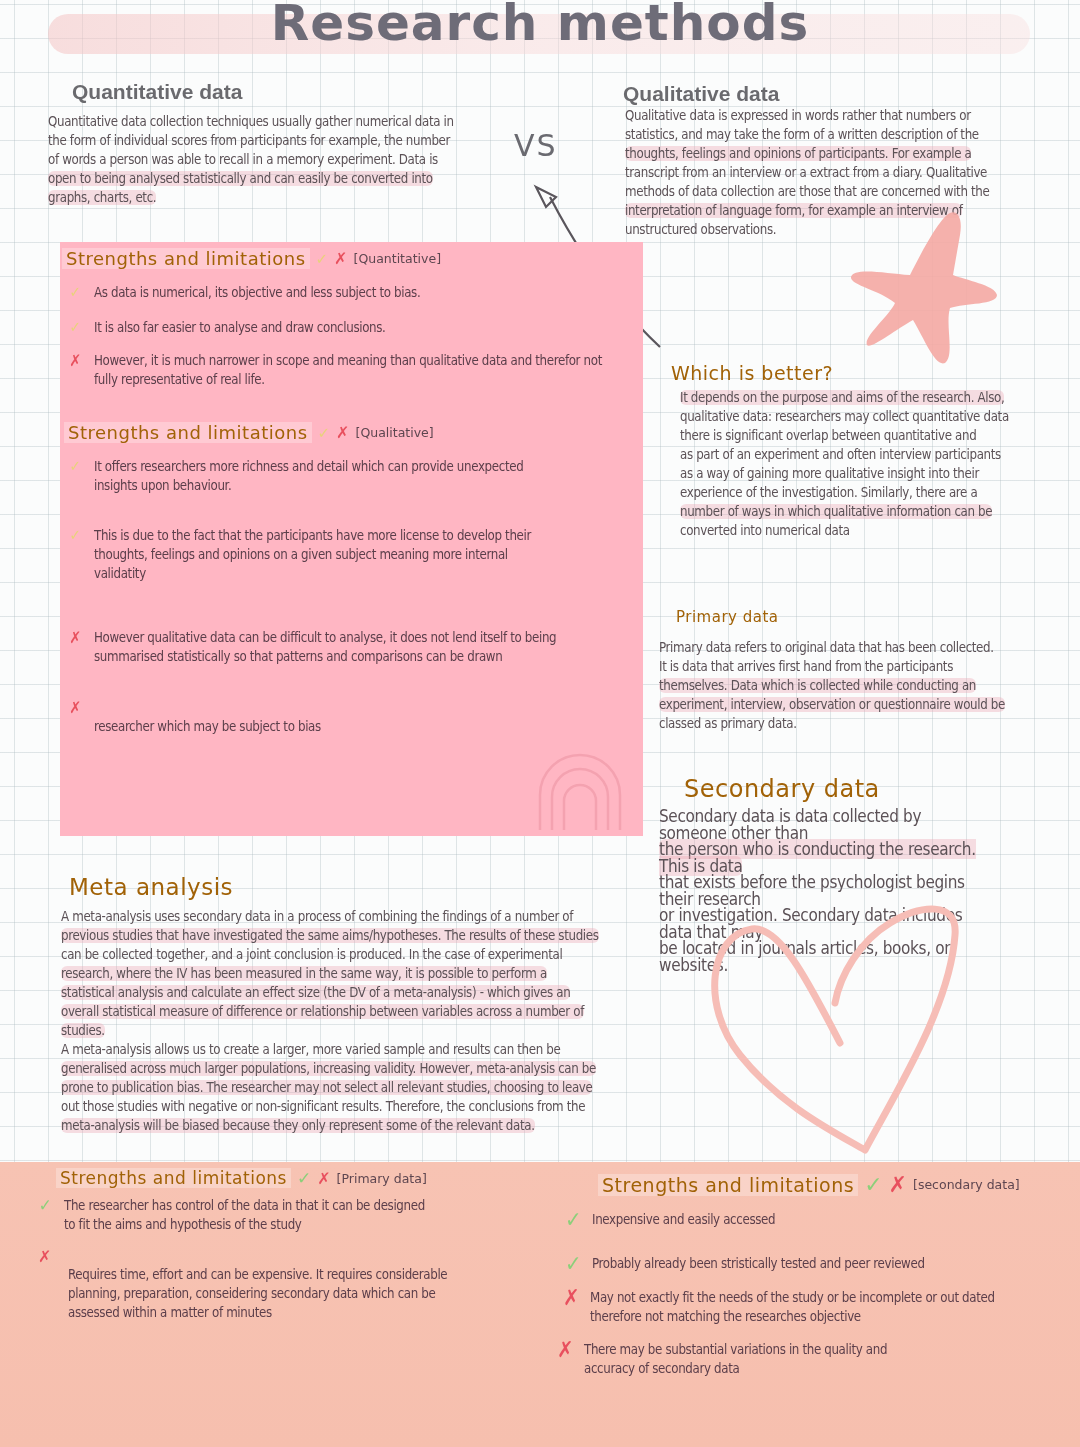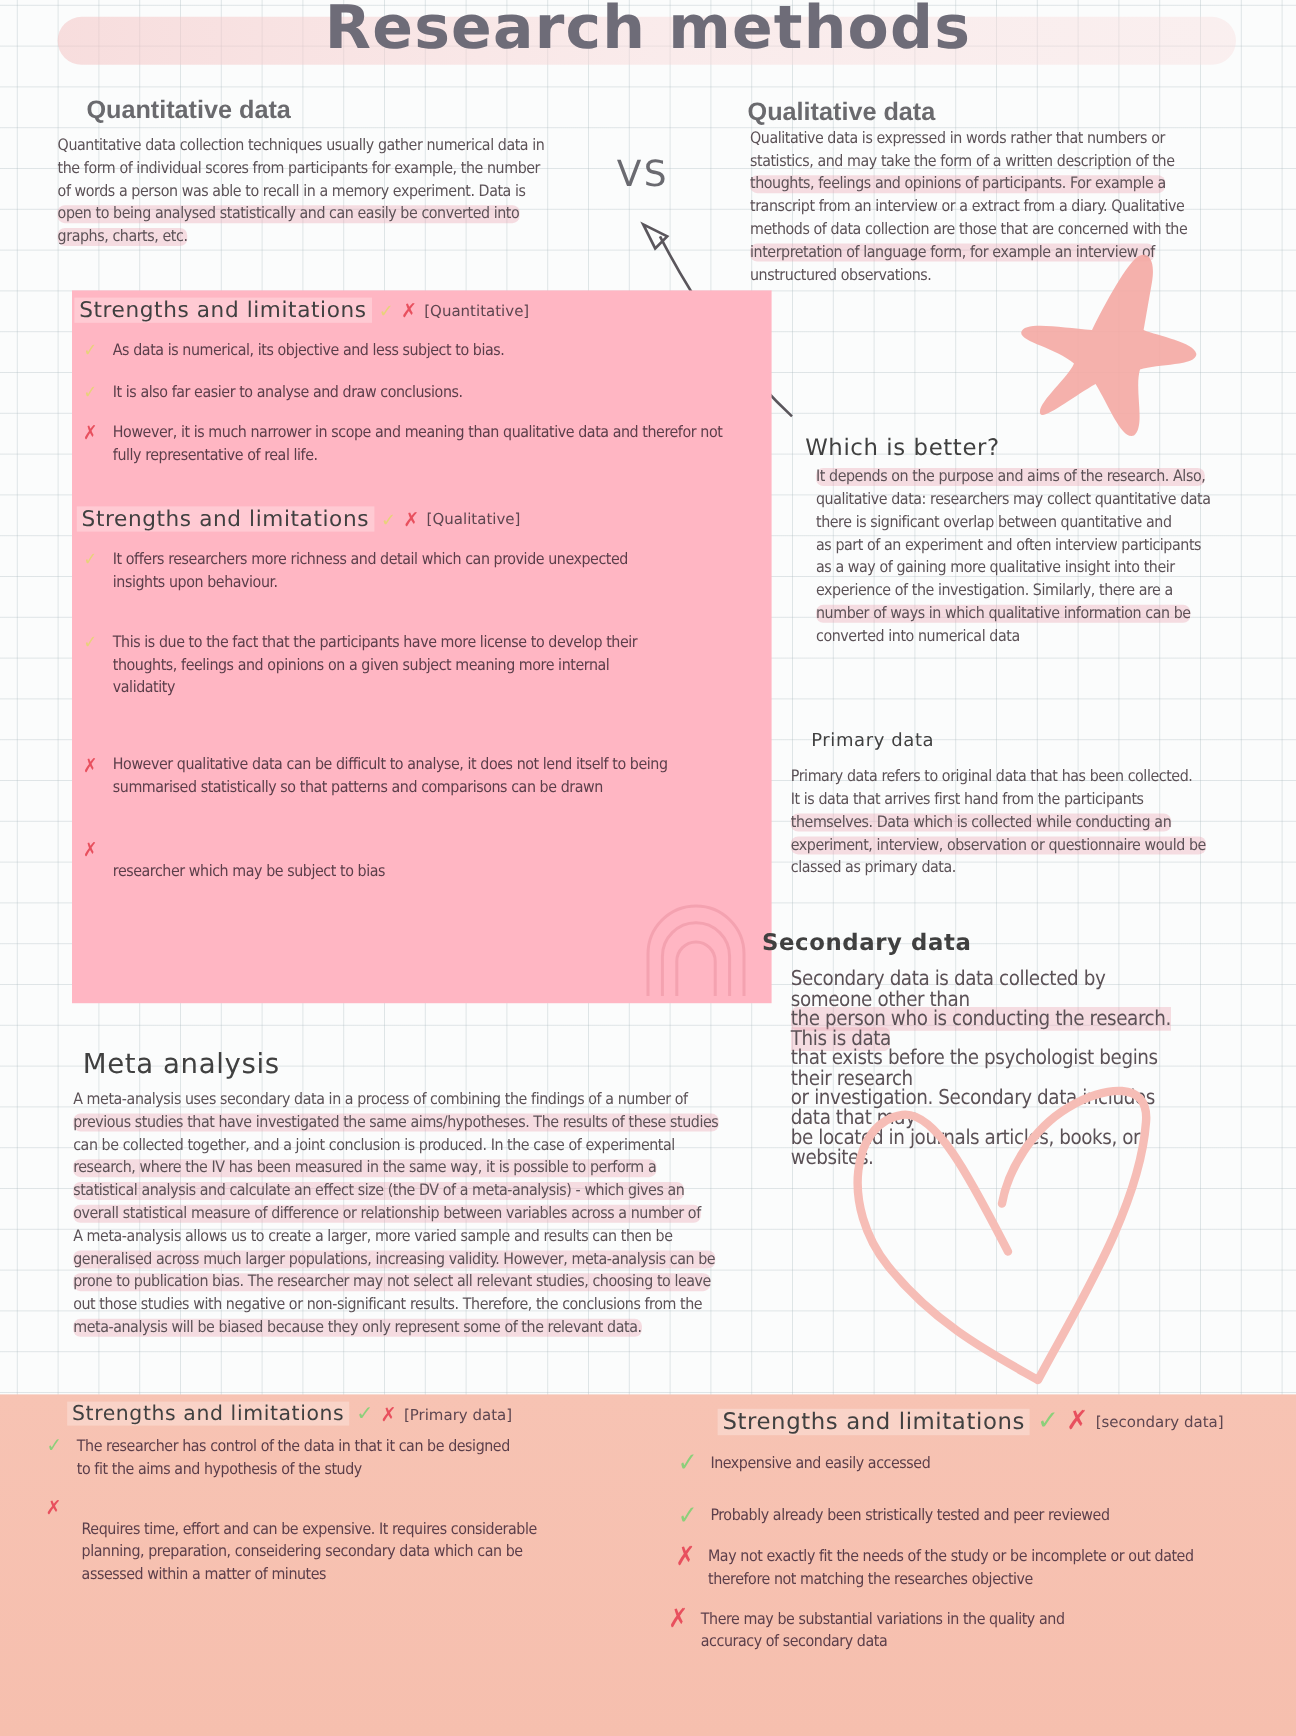--- a/index.html
+++ b/index.html
@@ -22,21 +22,21 @@
   .title {
     left: 0; top: -6px; width: 1080px; text-align: center;
     font-family: "DejaVu Sans", sans-serif; font-weight: bold;
     font-size: 50px; color: #6e6c78; letter-spacing: 1px;
   }
   .h-sans {
     font-family: "Liberation Sans", sans-serif; font-weight: bold;
     font-size: 21px; color: #6a6a6e;
   }
   .h-round {
-    font-family: "DejaVu Sans", sans-serif; font-size: 18px; color: #404040; letter-spacing: 0.5px;
+    font-family: "DejaVu Sans", sans-serif; font-size: 18px; color: #a16207; letter-spacing: 0.5px;
   }
   .body-txt {
     font-family: "DejaVu Sans Condensed", "DejaVu Sans", sans-serif;
     font-size: 13.2px; line-height: 19px; color: #5b5156; letter-spacing: -0.35px;
   }
   .hl { background: rgba(236,160,175,0.35); border-radius: 6px; }
   .pink-box {
     left: 60px; top: 242px; width: 583px; height: 594px;
     background: #ffb6c3;
   }
@@ -156,41 +156,42 @@
 
 <div class="abs h-round" style="left:676px; top:608px; font-size:15px;">Primary data</div>
 <div class="abs body-txt" style="left:659px; top:638px; width:400px;">
   <div><span>Primary data refers to original data that has been collected.</span></div>
   <div><span>It is data that arrives first hand from the participants</span></div>
   <div><span class="hl">themselves. Data which is collected while conducting an</span></div>
   <div><span class="hl">experiment, interview, observation or questionnaire would be</span></div>
   <div><span>classed as primary data.</span></div>
 </div>
 
-<div class="abs h-round" style="left:635px; top:775px; font-size:19px;font-weight:bold;">Secondary data</div>
+<div class="abs h-round" style="left:684px; top:775px; font-size:24px;">Secondary data</div>
 <div class="abs body-txt" style="left:659px; top:808px; width:320px; font-size:17px; line-height:16.5px;">
   <div><span>Secondary data is data collected by someone other than</span></div>
   <div><span class="hl">the person who is conducting the research. This is data</span></div>
   <div><span>that exists before the psychologist begins their research</span></div>
   <div><span>or investigation. Secondary data includes data that may</span></div>
   <div><span>be located in journals articles, books, or websites.</span></div>
 </div>
 
 <svg class="abs" style="left:690px; top:895px;" width="290" height="270" viewBox="0 0 290 270">
   <path d="M150 148 C 120 90, 90 30, 62 34 C 20 40, 10 110, 50 160 C 90 210, 140 235, 175 255 C 210 190, 260 110, 265 40 C 268 5, 230 10, 200 28 C 170 46, 150 80, 145 108" stroke="#f6bdb6" stroke-width="7" fill="none" stroke-linecap="round" stroke-linejoin="round"></path>
 </svg>
 
 <div class="abs h-round" style="left:69px; top:874px; font-size:23px;">Meta analysis</div>
 <div class="abs body-txt" style="left:61px; top:907px; width:580px;">
   <div><span>A meta-analysis uses secondary data in a process of combining the findings of a number of</span></div>
   <div><span class="hl">previous studies that have investigated the same aims/hypotheses. The results of these studies</span></div>
   <div><span>can be collected together, and a joint conclusion is produced. In the case of experimental</span></div>
   <div><span class="hl">research, where the IV has been measured in the same way, it is possible to perform a</span></div>
   <div><span class="hl">statistical analysis and calculate an effect size (the DV of a meta-analysis) - which gives an</span></div>
   <div><span class="hl">overall statistical measure of difference or relationship between variables across a number of</span></div>
+  <div><span class="hl">studies.</span></div>
   <div><span>A meta-analysis allows us to create a larger, more varied sample and results can then be</span></div>
   <div><span class="hl">generalised across much larger populations, increasing validity. However, meta-analysis can be</span></div>
   <div><span class="hl">prone to publication bias. The researcher may not select all relevant studies, choosing to leave</span></div>
   <div><span>out those studies with negative or non-significant results. Therefore, the conclusions from the</span></div>
   <div><span class="hl">meta-analysis will be biased because they only represent some of the relevant data.</span></div>
 </div>
 
 <div class="abs peach-box"></div>
 
 <div class="abs sl-head" style="left:56px; top:1168px;">

